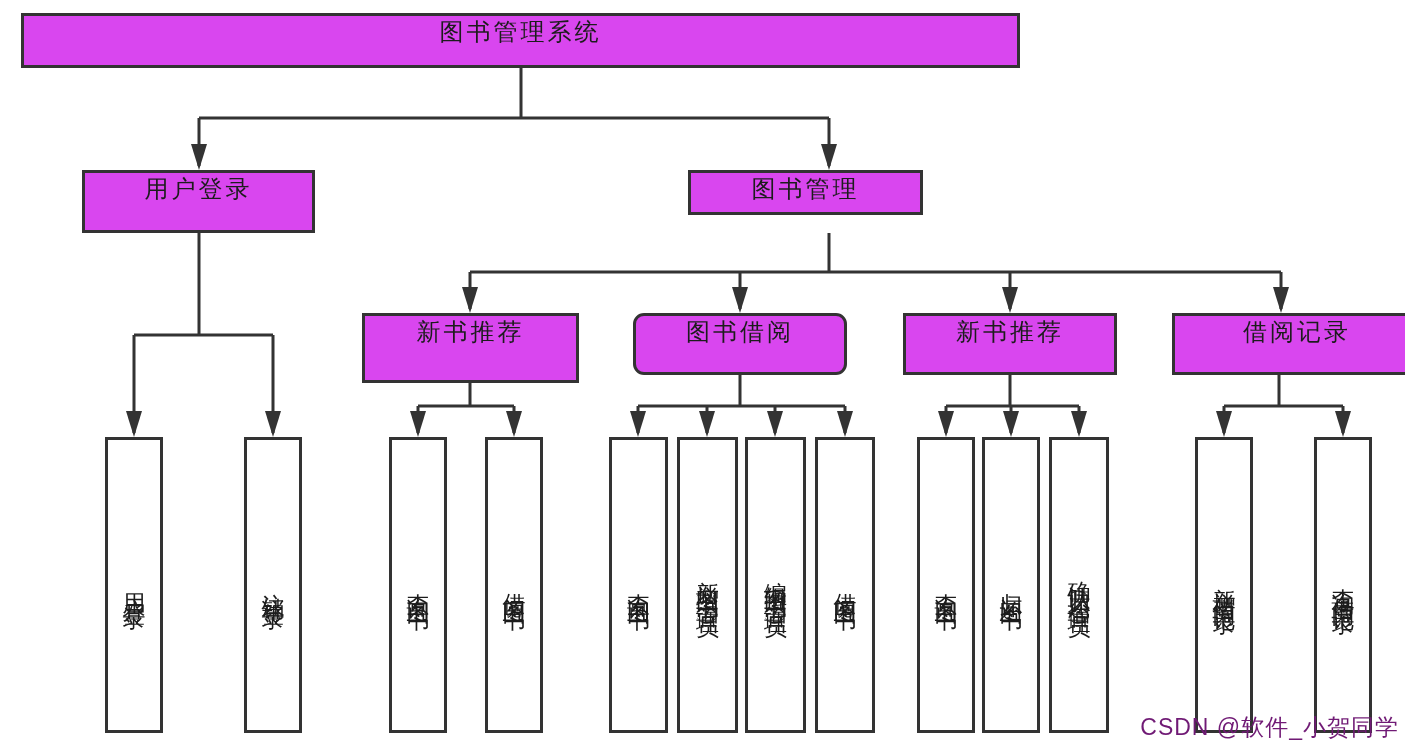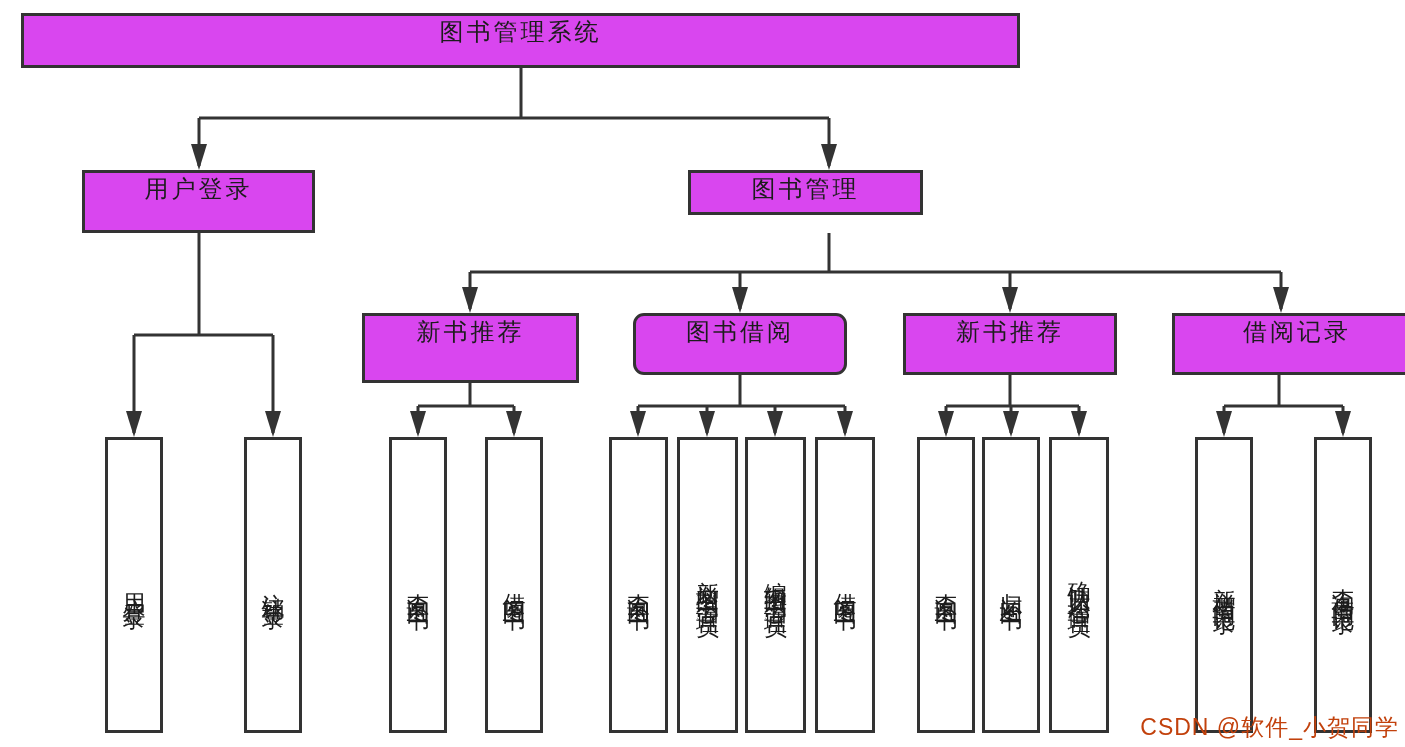--- a/index.html
+++ b/index.html
@@ -48,21 +48,21 @@
     font-size: 23px;
     letter-spacing: 5px;
     line-height: 1;
   }
   .watermark {
     position: absolute;
     right: 6px;
     bottom: 4px;
     font-size: 23px;
     letter-spacing: 1px;
-    color: #c2410c;
+    color: #701a75;
     white-space: nowrap;
   }
 </style>
 </head>
 <body>
 
 <div class="canvas">
 
   <svg class="connector-layer" width="1405" height="747" viewBox="0 0 1405 747" xmlns="http://www.w3.org/2000/svg">
     <g stroke="#333333" stroke-width="3" fill="none">

